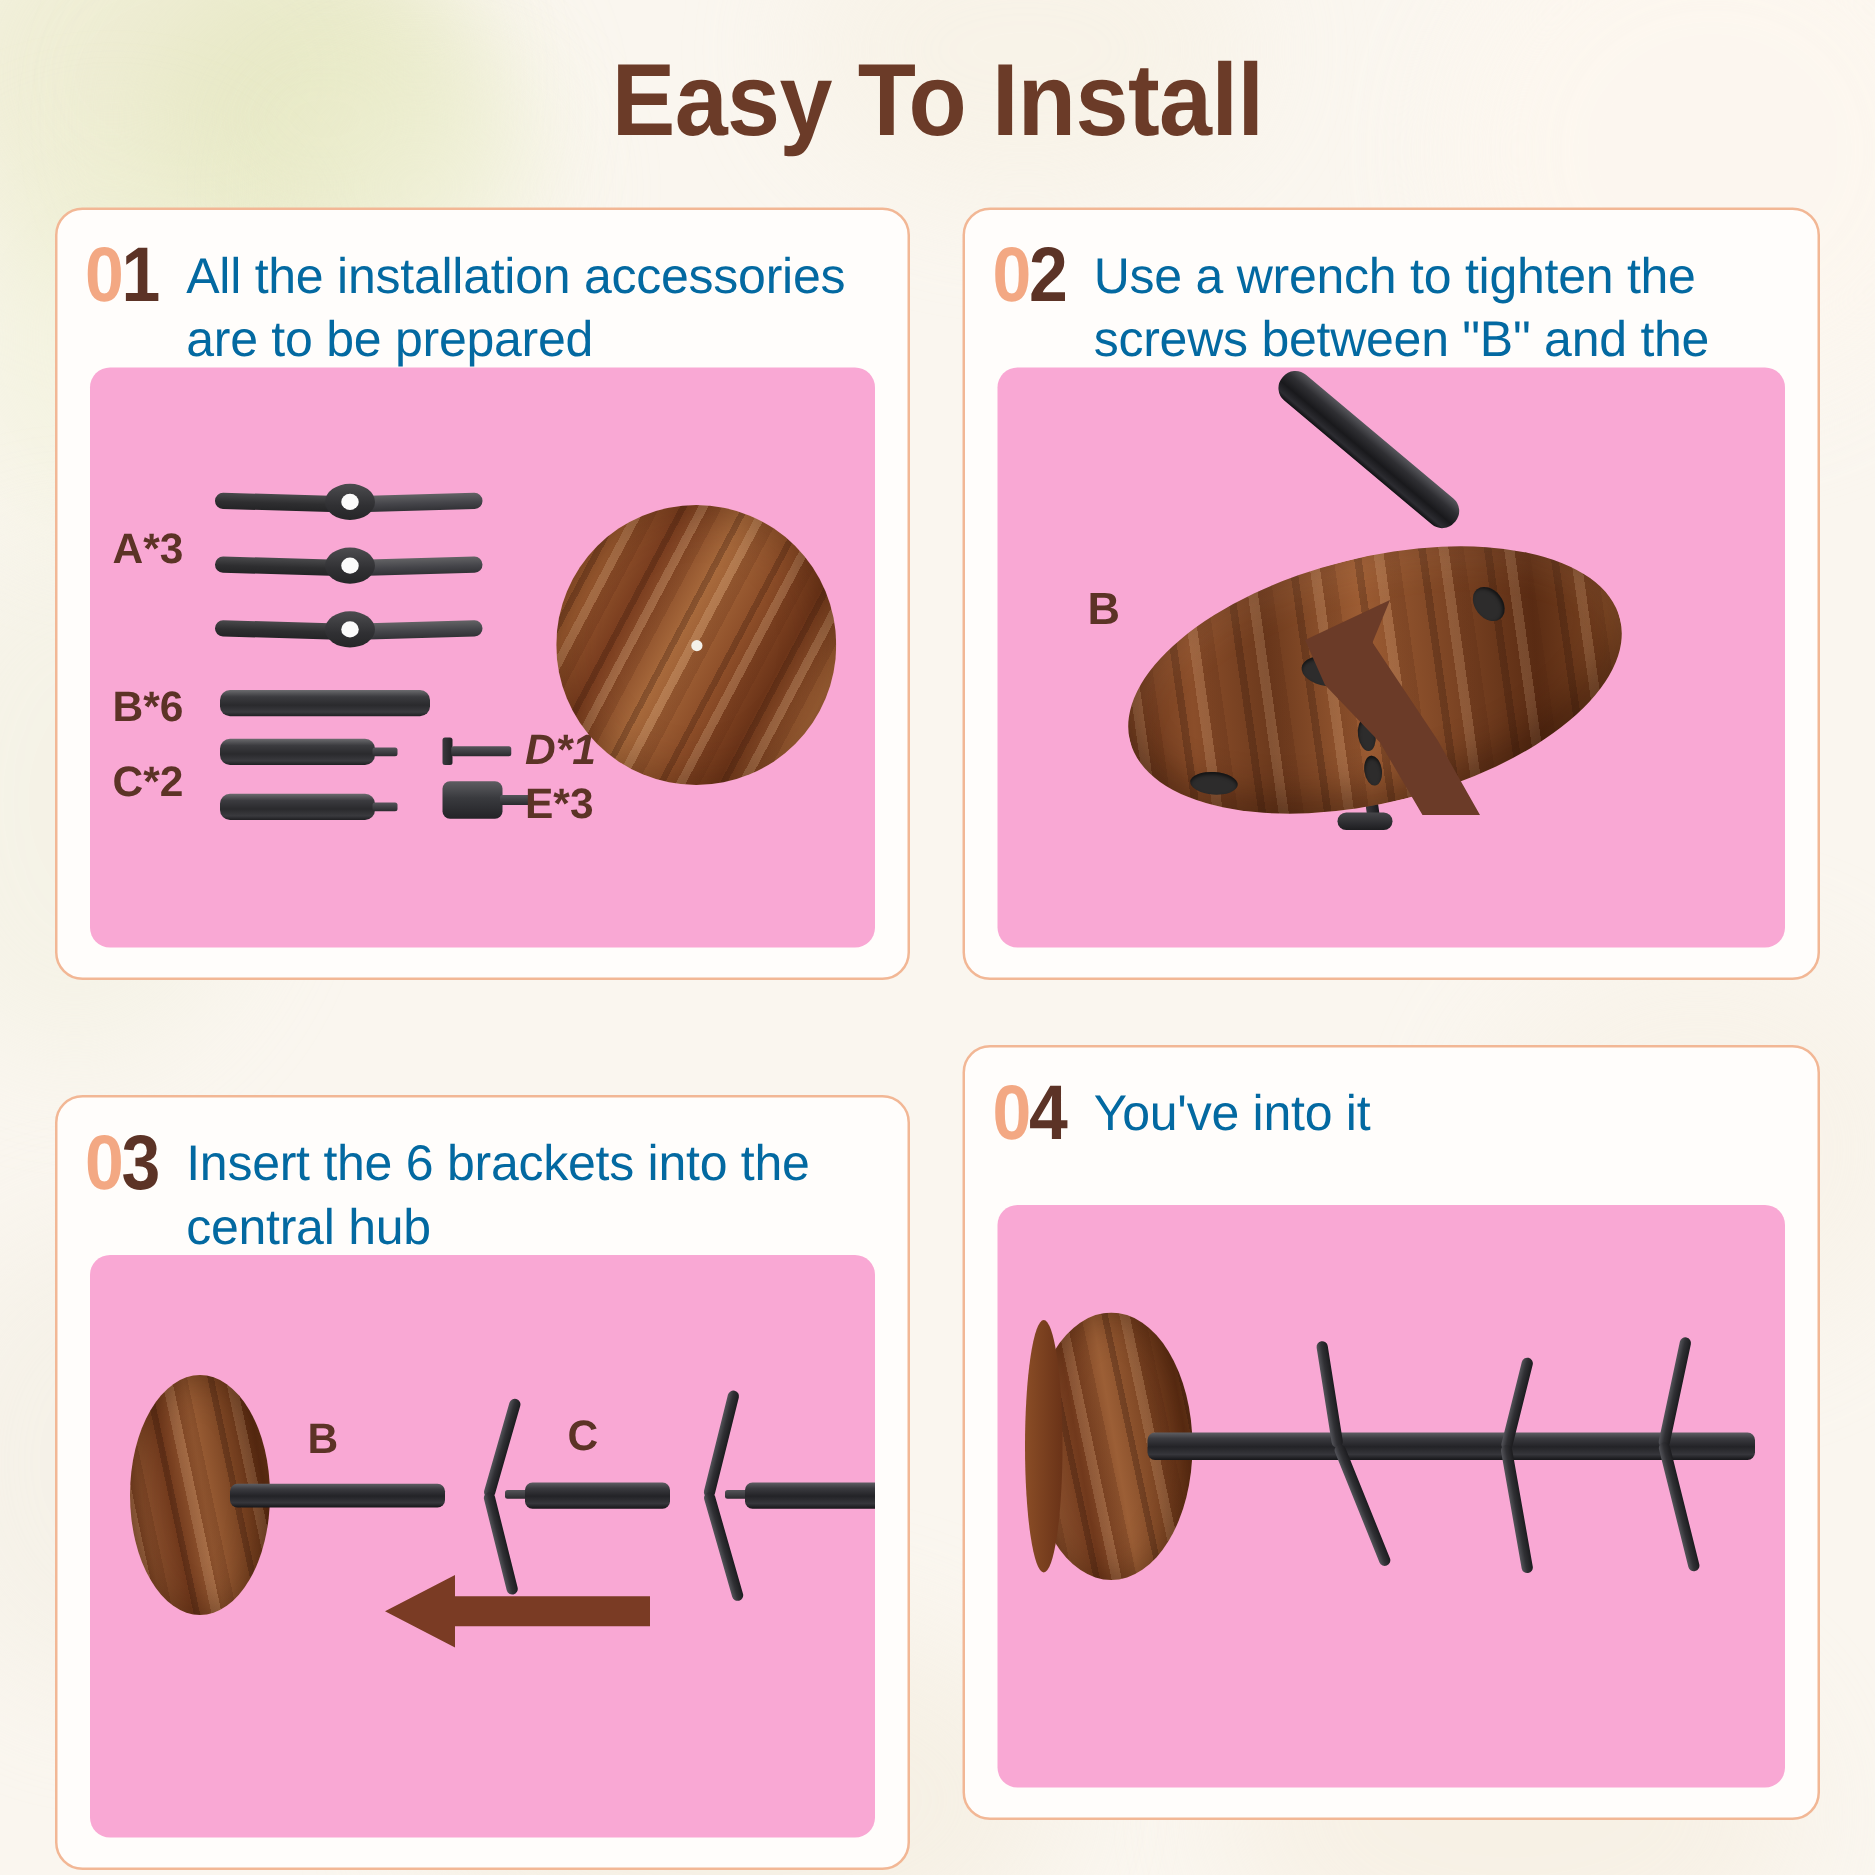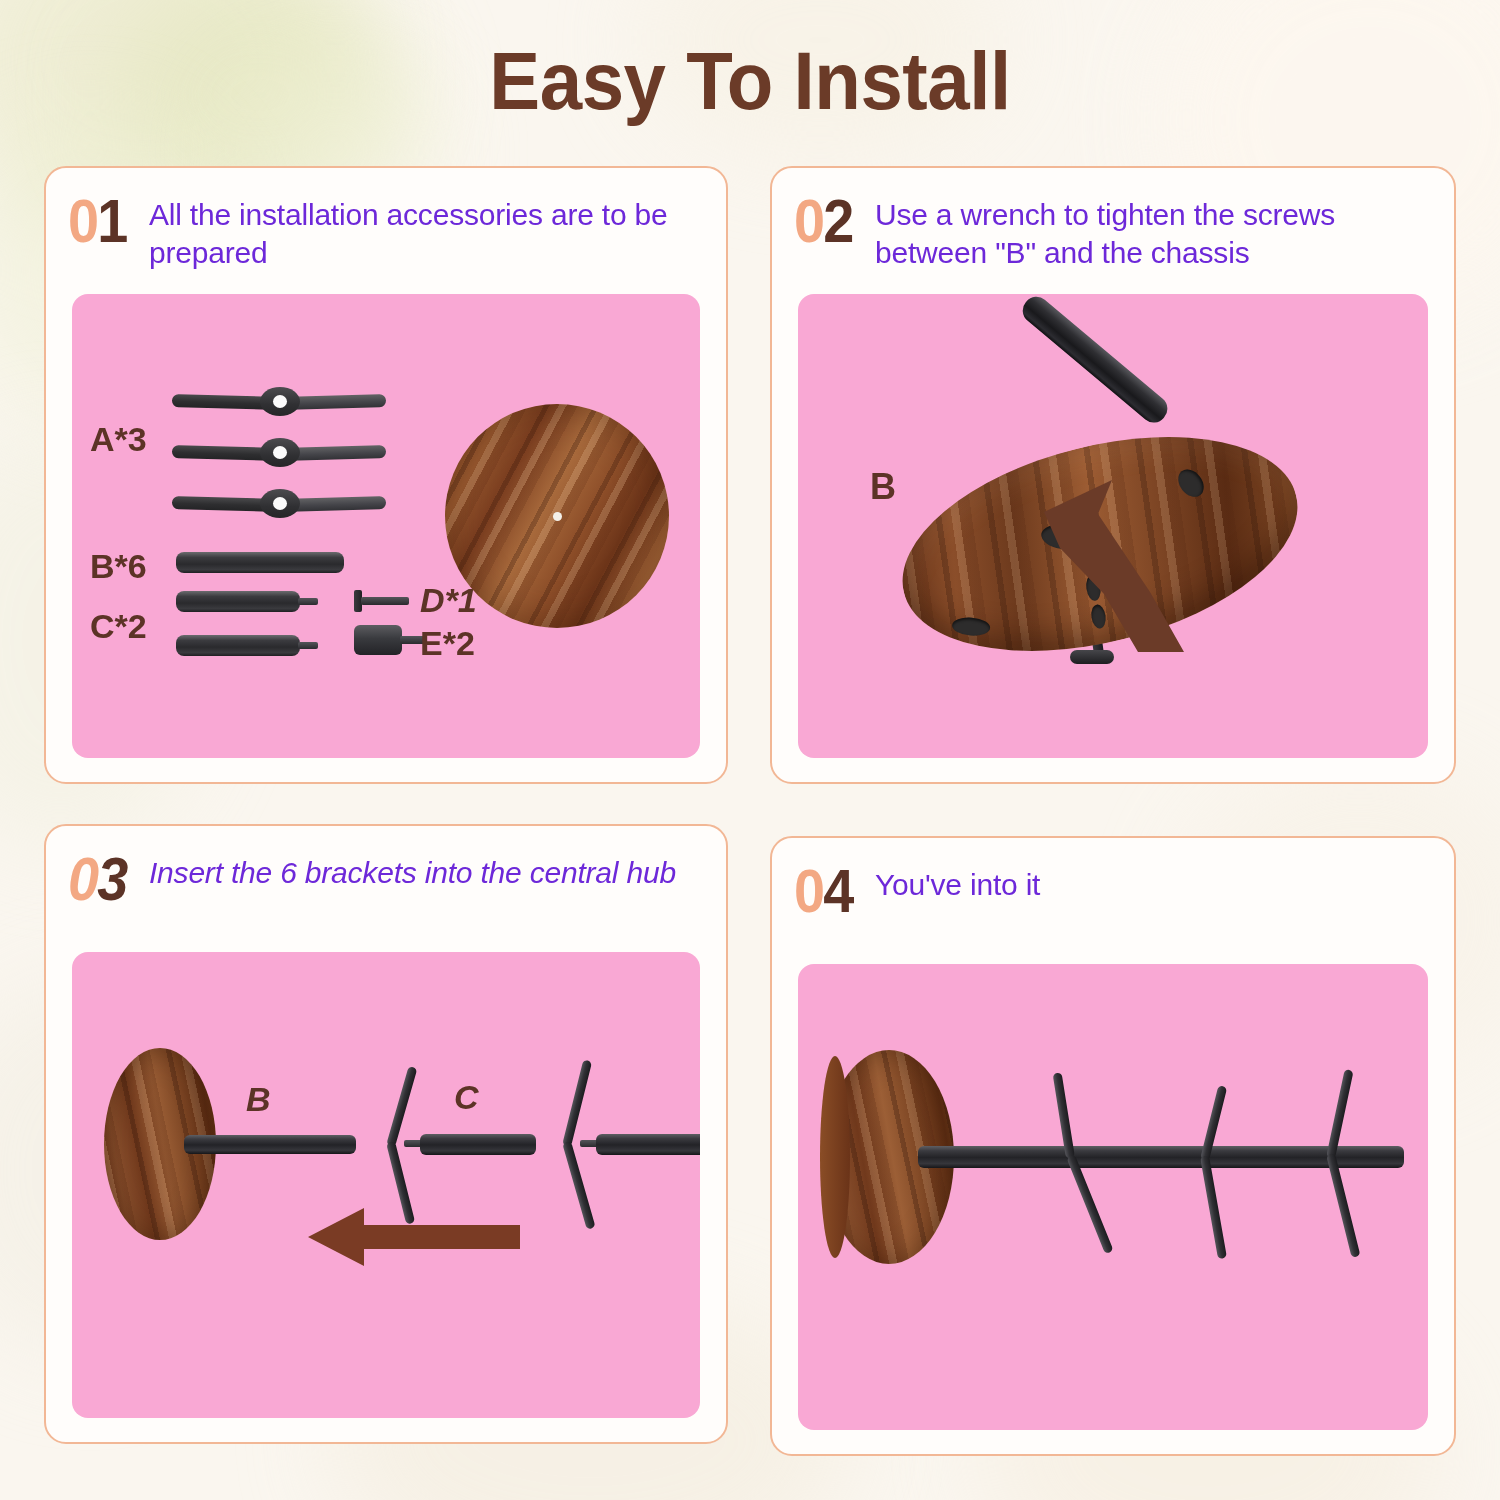--- a/index.html
+++ b/index.html
@@ -65,21 +65,21 @@
   
   .step-panel {
     position: absolute;
     background: #fffdfb;
     border: 2px solid #f2b795;
     border-radius: 22px;
     padding: 0;
   }
   #panel-01 { left: 44px;  top: 166px;  width: 684px; height: 618px; }
   #panel-02 { left: 770px; top: 166px;  width: 686px; height: 618px; }
-  #panel-03 { left: 44px;  top: 824px;  width: 684px; height: 620px; font-style: italic; }
+  #panel-03 { left: 44px;  top: 876px;  width: 684px; height: 620px; }
   #panel-04 { left: 770px; top: 836px;  width: 686px; height: 620px; }
 
   .step-head {
     display: flex;
     align-items: flex-start;
     padding: 24px 0 0 22px;
     height: 118px;
   }
   .step-num {
     font-size: 62px;
@@ -90,23 +90,23 @@
     transform: scaleX(0.9);
     transform-origin: left top;
     white-space: nowrap;
     font-family: "Liberation Sans", sans-serif;
   }
   .step-num .d0 { color: #f3a883; }
   .step-num .d1 { color: #5c3326; }
 
   .step-text {
     margin-left: 16px;
-    font-size: 30px;
+    font-size: 40px;
     line-height: 1.28;
-    color: #6d28d9;
+    color: #0369a1;
     font-weight: 400;
     padding-top: 4px;
     letter-spacing: -0.2px;
     font-family: "Liberation Sans", sans-serif;
   }
 
   .figure-area {
     position: absolute;
     left: 26px;
     right: 26px;
@@ -304,21 +304,21 @@
       <div class="rod-tip" style="left:226px; top:304px; width:20px;"></div>
       <div class="rod" style="left:104px; top:341px; width:124px; height:21px;"></div>
       <div class="rod-tip" style="left:226px; top:348px; width:20px;"></div>
 
       <div class="screw-d-head" style="left:282px; top:296px;"></div>
       <div class="screw-d-shaft" style="left:289px; top:303px;"></div>
       <div class="lbl" style="left:348px; top:287px;font-style:italic;">D*1</div>
 
       <div class="cap-e-body" style="left:282px; top:331px;"></div>
       <div class="cap-e-pin" style="left:328px; top:342px;"></div>
-      <div class="lbl" style="left:348px; top:330px;">E*2</div>
+      <div class="lbl" style="left:348px; top:330px;">E*3</div>
 
       <div class="wood-disc" style="left:373px; top:110px; width:224px; height:224px;">
         <div class="center-hole"></div>
       </div>
     </div>
   </section>
 
   <section class="step-panel" id="panel-02">
     <div class="step-head">
       <div class="step-num"><span class="d0">0</span><span class="d1">2</span></div>

